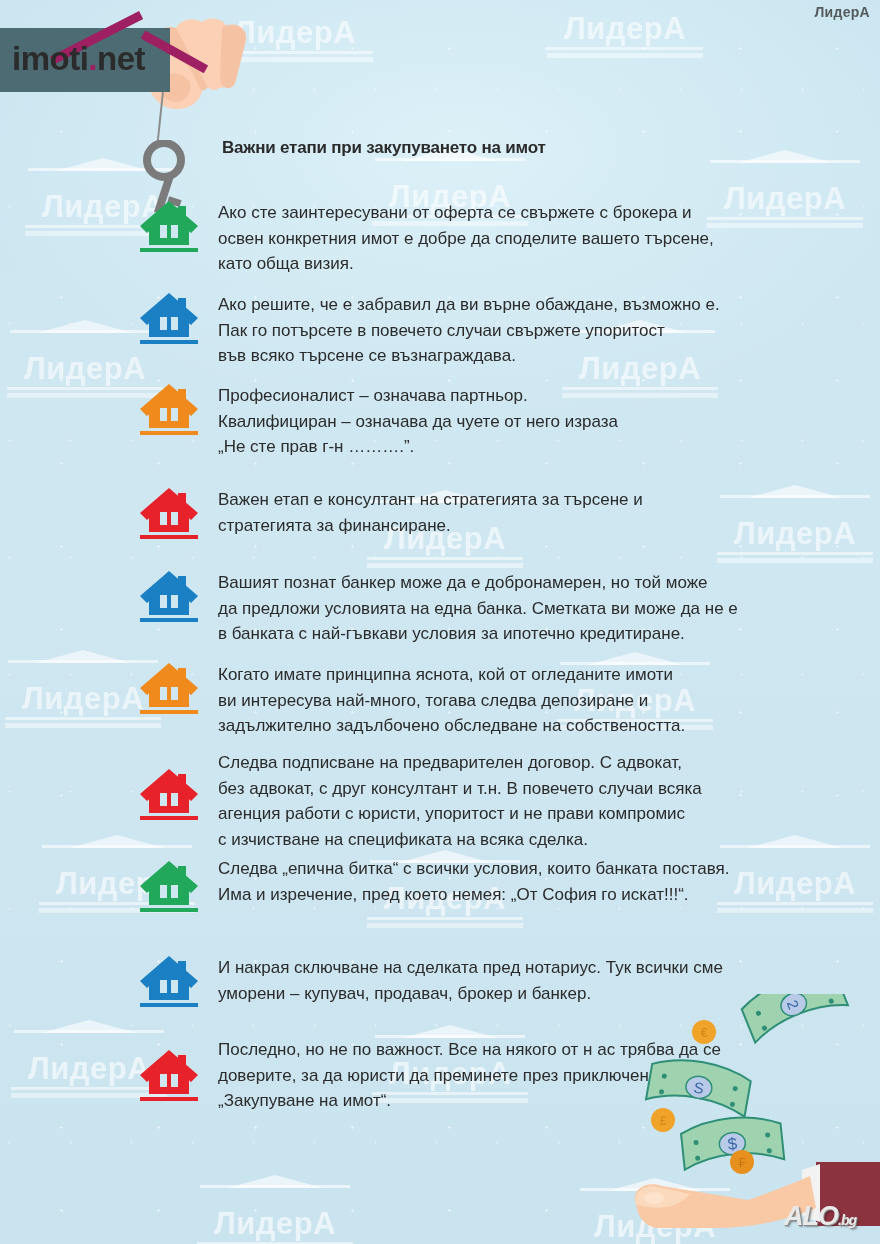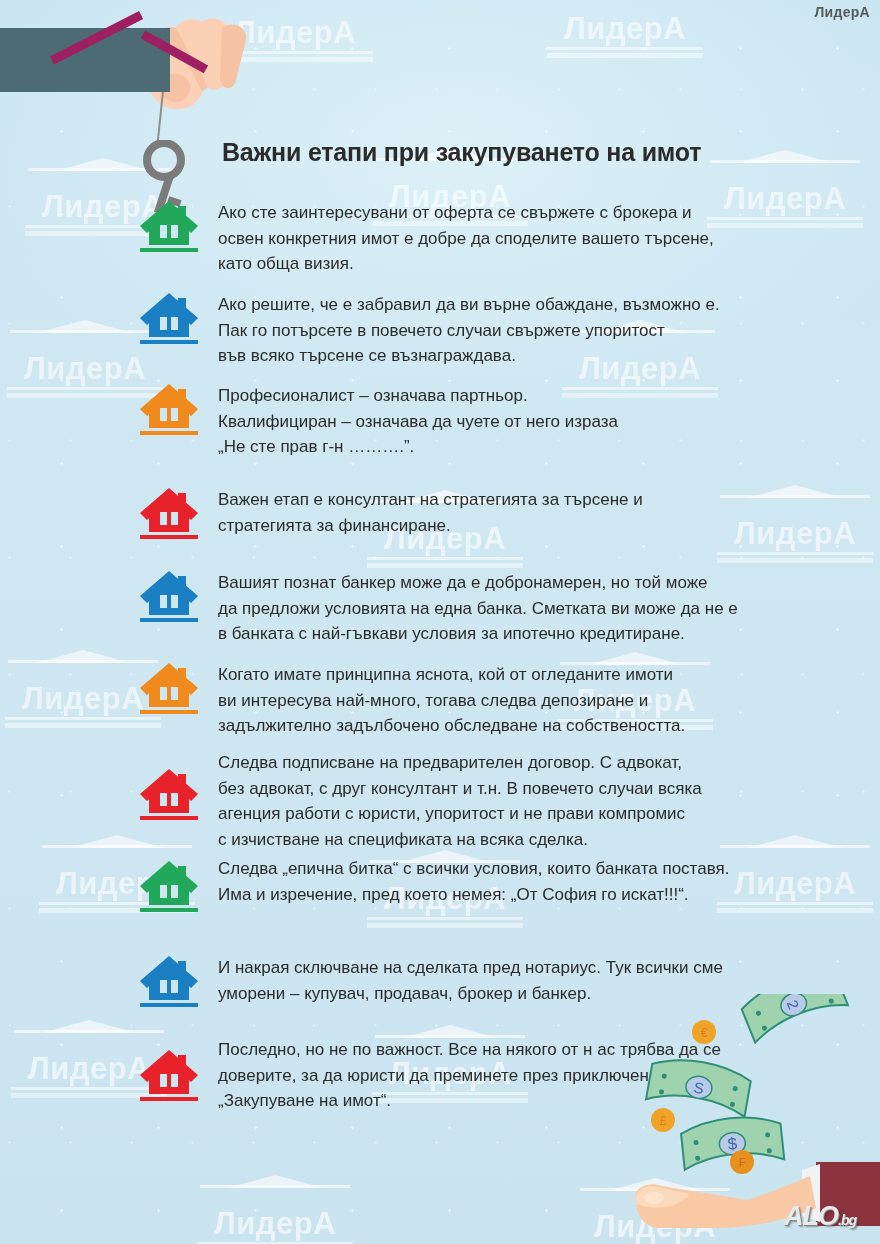--- a/index.html
+++ b/index.html
@@ -97,21 +97,21 @@
   
   .hand-top { position:absolute; left:130px; top:10px; width:170px; height:190px; }
   .key-string {
     position:absolute; left:29px; top:82px; width:2px; height:56px;
     background:#8d8d8d; transform:rotate(6deg);
   }
 
   
   .title {
     position:absolute; left:222px; top:138px;
-    font-size:25px; font-weight:700; color:#2b2b2b;
+    font-size:17px; font-weight:700; color:#2b2b2b;
     letter-spacing:-.2px; white-space:nowrap;
   }
 
   
   .steps { position:absolute; left:0; top:0; width:880px; }
   .step { position:absolute; left:138px; width:680px; }
   .step .icon { position:absolute; left:0; top:0; width:62px; height:56px; }
   .step .txt {
     position:absolute; left:80px; top:0; width:580px;
     font-size:17px; line-height:25.5px;
@@ -251,20 +251,23 @@
       <rect x="22" y="34" width="8" height="40" fill="#7b7b7b" transform="rotate(18 26 54)"></rect>
       <rect x="30" y="58" width="13" height="7" fill="#7b7b7b" transform="rotate(18 36 61)"></rect>
       <rect x="33" y="68" width="13" height="7" fill="#7b7b7b" transform="rotate(18 39 71)"></rect>
     </svg>
   </div>
 
   <div class="logo-wrap">
     <div class="logo-box"></div>
     <div class="logo-roof-pink-l"></div>
     <div class="logo-roof-pink-r"></div>
+    <div class="logo-text">
+      <span>imoti</span><span class="dot">.</span><span class="net">net</span>
+    </div>
   </div>
 
   <h1 class="title">Важни етапи при закупуването на имот</h1>
 
   <div class="steps">
 
     <div class="step" style="top:200px;">
       <div class="icon">
         <svg width="62" height="56" viewBox="0 0 62 56">
             <g fill="#22a85a">

